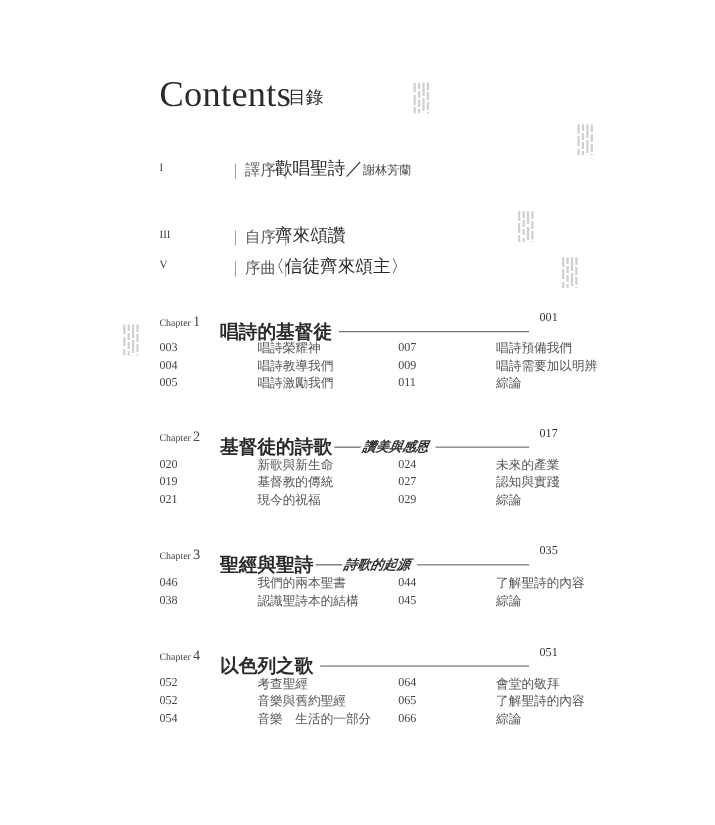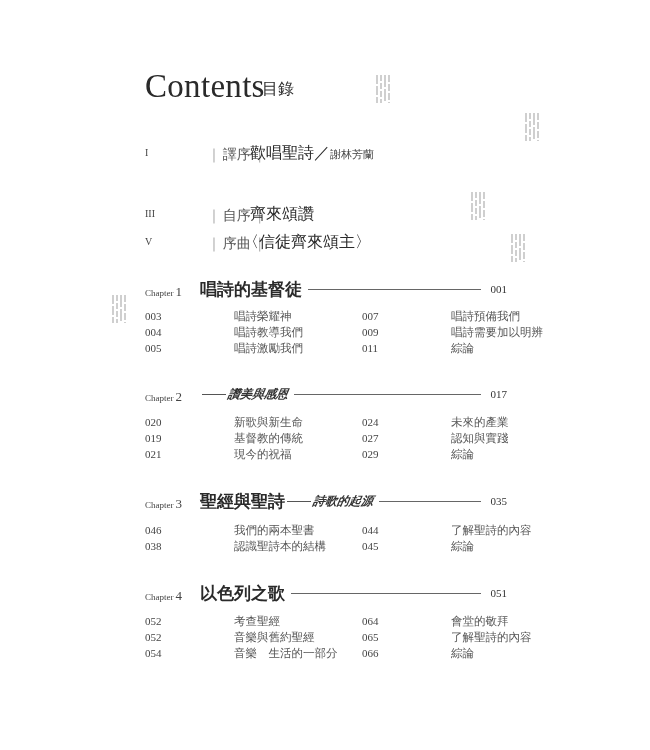--- a/index.html
+++ b/index.html
@@ -113,21 +113,21 @@
       color: #444;
     }
     .ch-label .ch-n {
       font-size: 13px;
       margin-left: 2px;
     }
     .ch-title-wrap {
       position: absolute;
       left: 55px;
       right: 22px;
-      top: 0;
+      top: 12px;
       display: flex;
       align-items: center;
       height: 22px;
     }
     .ch-title {
       font-family: "DejaVu Serif", serif;
       font-size: 17px;
       font-weight: bold;
       color: #2a2a2a;
       flex: 0 0 auto;
@@ -270,20 +270,21 @@
     <span class="sec-title">唱詩需要加以明辨</span>
   </div>
 <div class="sec-row" style="left:362px; top:341px;">
     <span class="sec-page">011</span>
     <span class="sec-title">綜論</span>
   </div>
 
 <div class="chapter-head" style="top:383px;">
   <span class="ch-label"><span>Chapter</span><span class="ch-n">2</span></span>
   <div class="ch-title-wrap">
+    <span class="ch-title">基督徒的詩歌</span>
     <span class="ch-dash"></span>
     <span class="ch-sub">讚美與感恩</span>
     <span class="ch-rule"></span>
   </div>
   <span class="ch-page">017</span>
 </div>
 <div class="sec-row" style="left:145px; top:415px;">
     <span class="sec-page">020</span>
     <span class="sec-title">新歌與新生命</span>
   </div>

